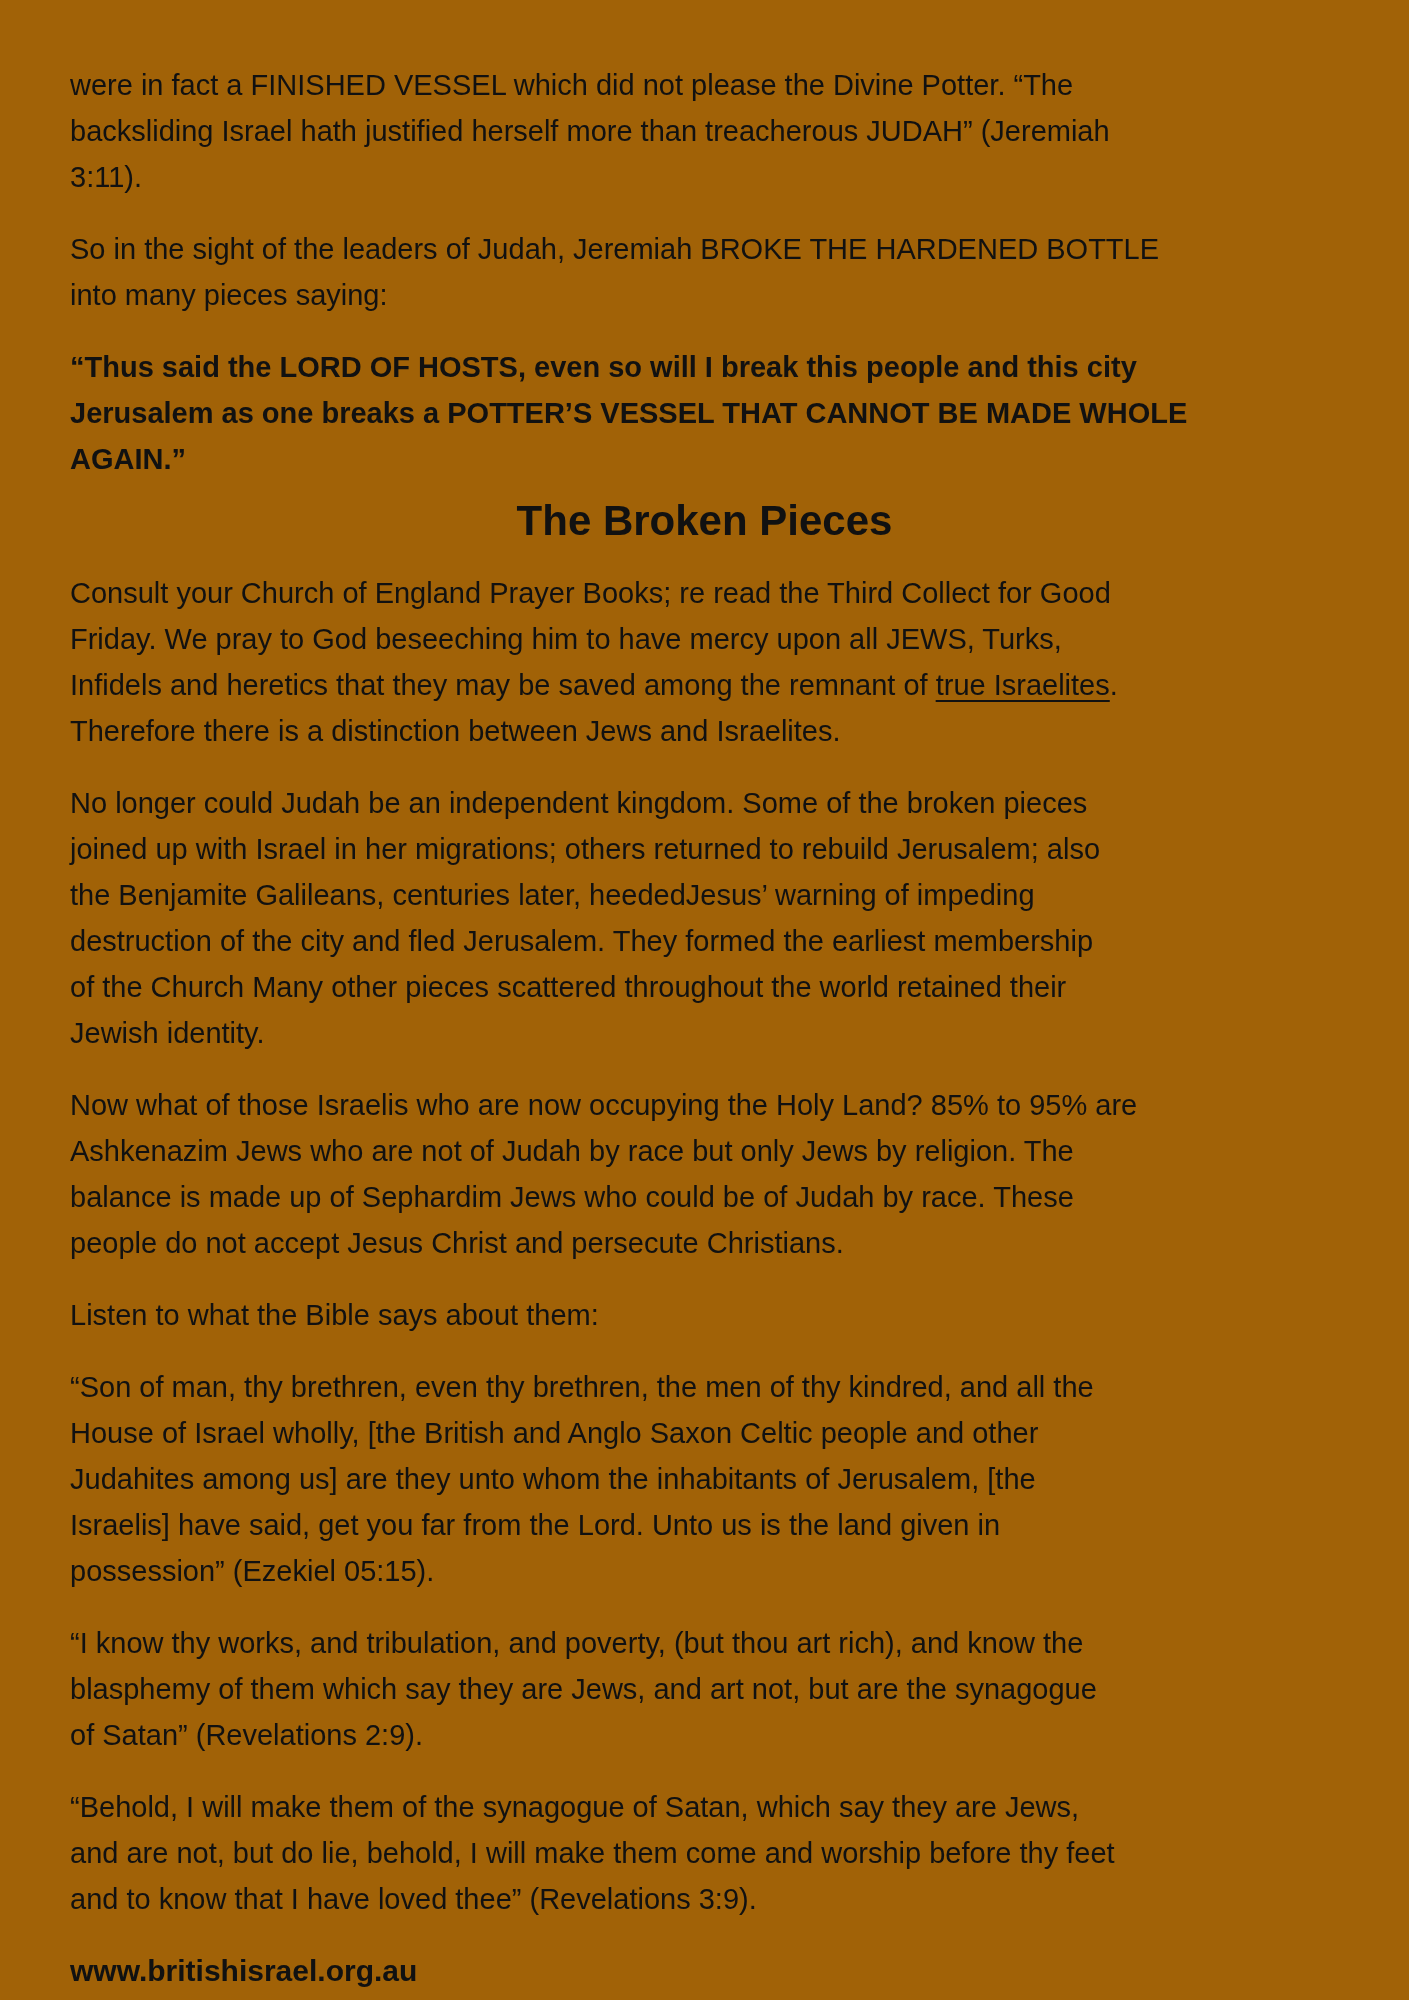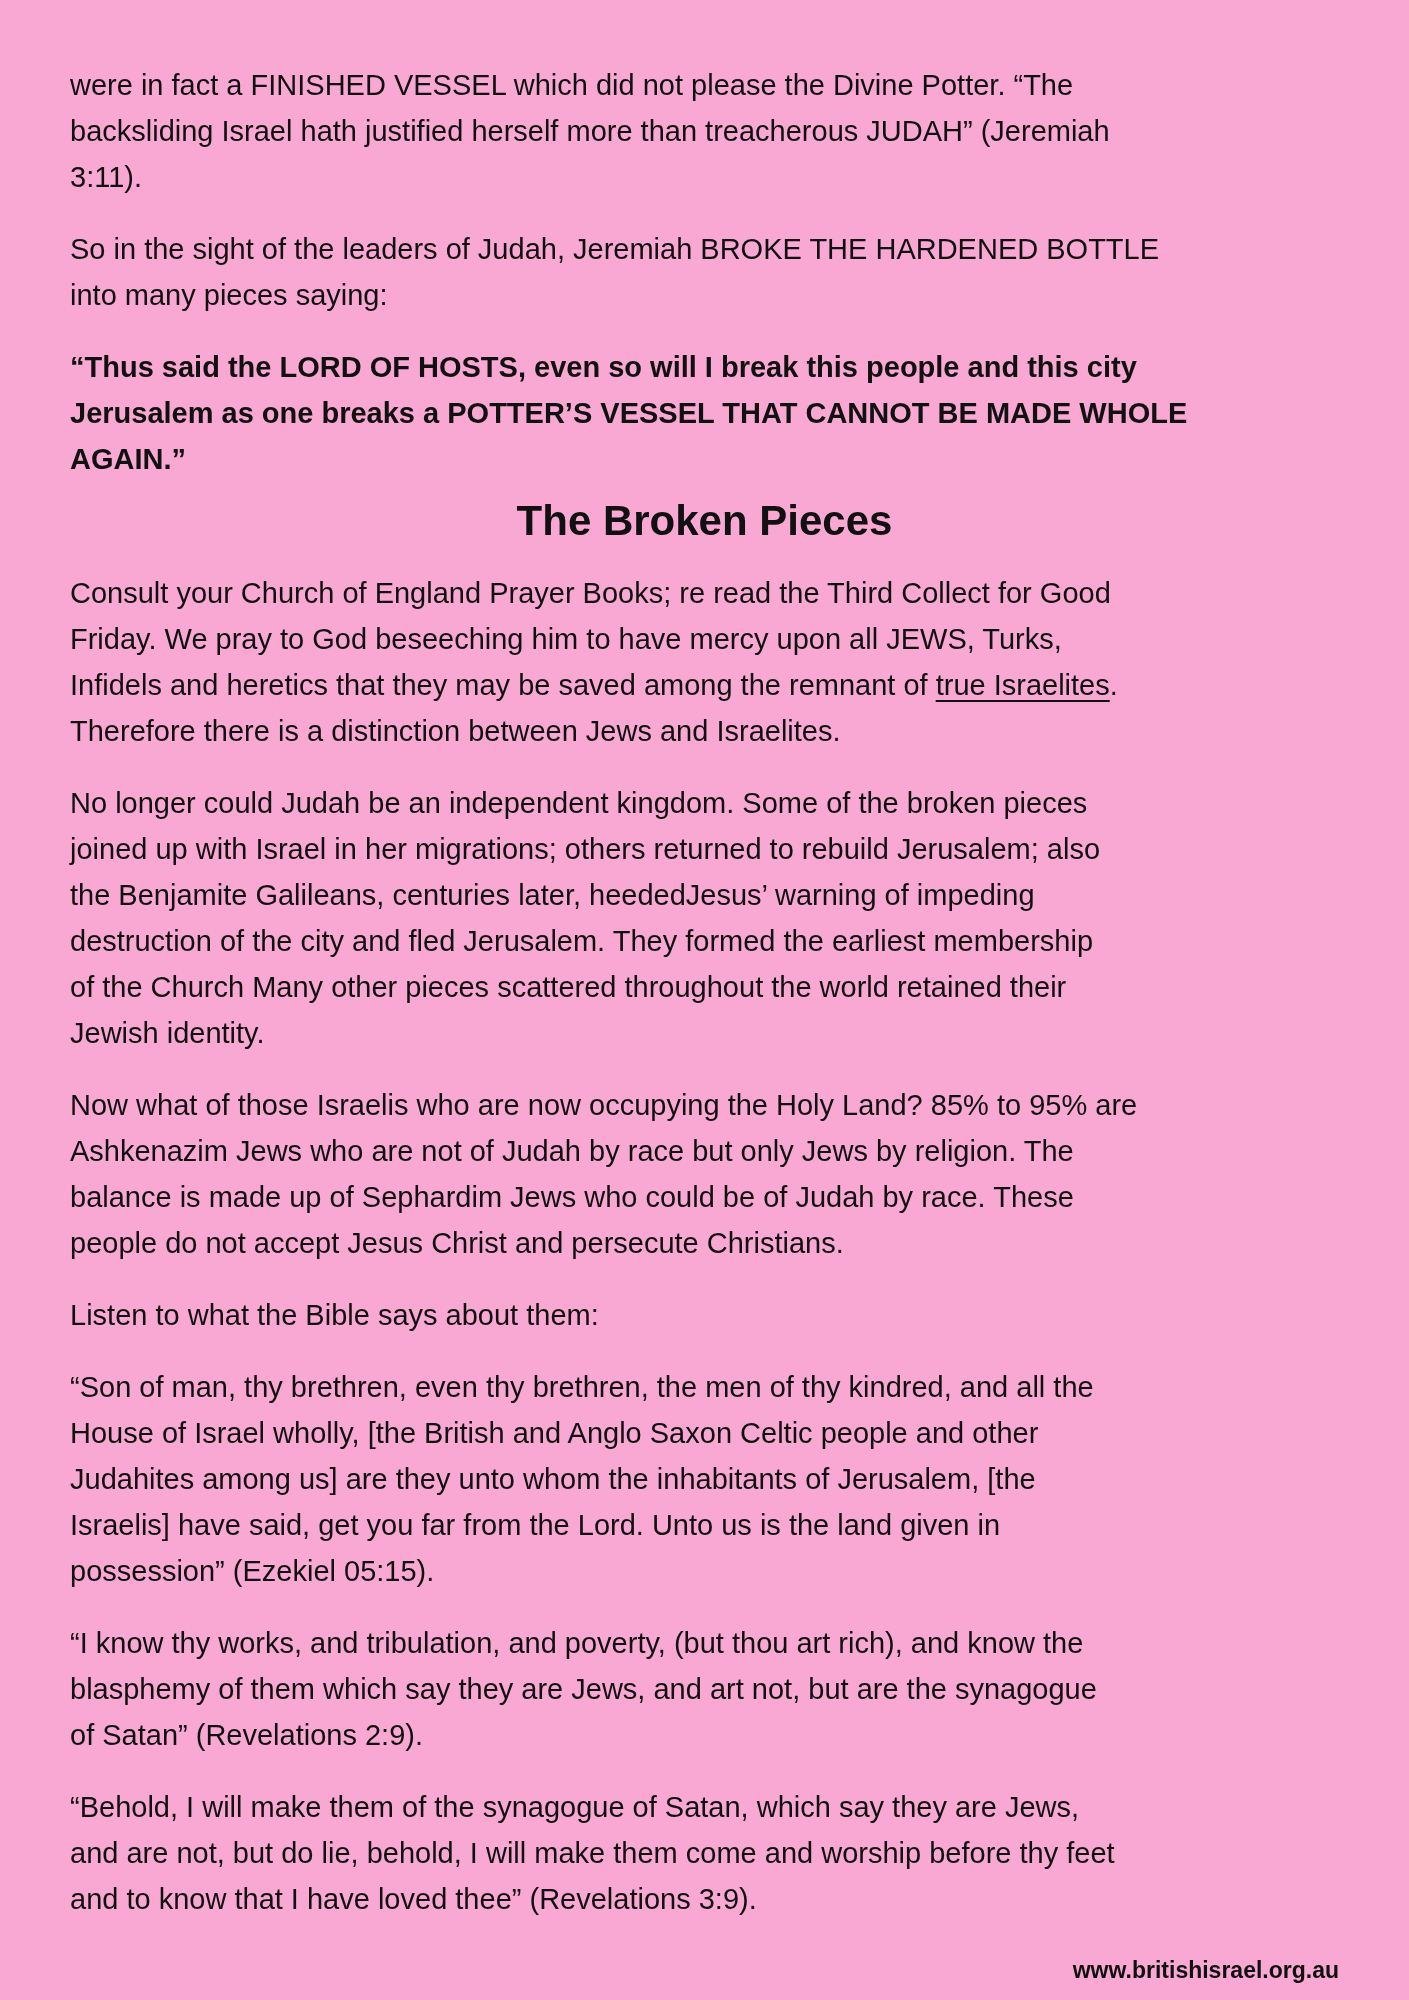--- a/index.html
+++ b/index.html
@@ -5,21 +5,21 @@
   html, body {
     margin: 0;
     padding: 0;
     background: #ffffff;
   }
   .page {
     position: relative;
     width: 1409px;
     height: 2000px;
     box-sizing: border-box;
-    background: #f9a8d4;
+    background: #a16207;
     color: #111111;
     font-family: "Liberation Sans", "DejaVu Sans", sans-serif;
     padding: 62px 70px 0 70px;
     overflow: hidden;
   }
   .doc-content {
     width: 1269px;
   }
   .doc-paragraph {
     margin: 0 0 26px 0;
@@ -35,24 +35,24 @@
   .doc-heading {
     margin: 4px 0 16px 0;
     font-size: 42px;
     line-height: 66px;
     font-weight: 700;
     text-align: center;
     white-space: pre-wrap;
   }
   .doc-footer {
     margin: 6px 0 0 0;
-    font-size: 23px;
+    font-size: 30px;
     line-height: 45px;
     font-weight: 700;
-    text-align: right;
+    text-align: left;
     white-space: pre-wrap;
   }
   .seg-italic { }
   .seg-underline {
     text-decoration: underline;
     text-underline-offset: 5px;
     text-decoration-thickness: 2px;
   }
 </style>
 </head>

